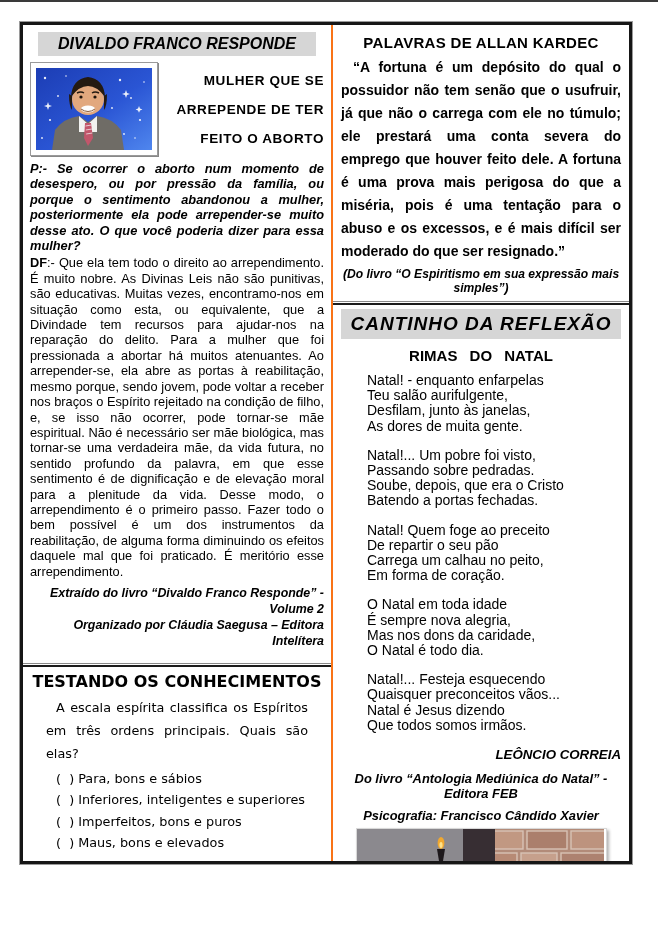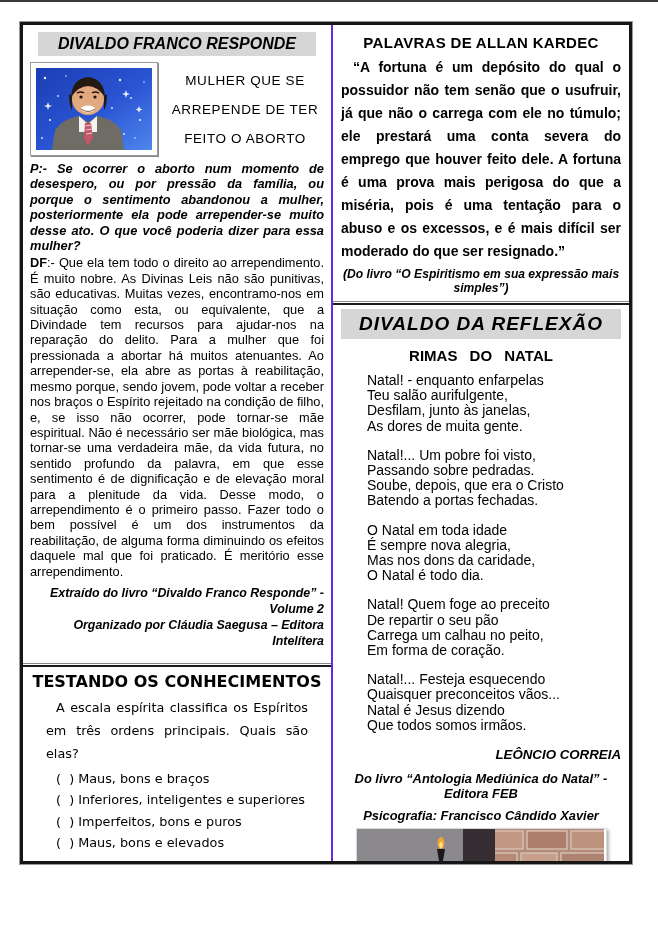--- a/index.html
+++ b/index.html
@@ -1,32 +1,32 @@
 <!DOCTYPE html>
 <html><head>
 <meta charset="utf-8">
 <style>
   html,body{margin:0;padding:0;width:658px;height:931px;background:#ffffff;}
   body{font-family:"Liberation Sans",sans-serif;color:#000;position:relative;overflow:hidden;}
   .top-rule{position:absolute;top:0;left:0;width:658px;height:2px;background:#3a3a3a;}
   .sheet{position:absolute;left:20px;top:22px;width:612px;height:842px;box-sizing:border-box;
          border:3px solid #161616;outline:1px solid #9a9a9a;background:#fff;display:flex;}
   .col{box-sizing:border-box;overflow:hidden;}
-  .col-left{width:310px;border-right:2px solid #6d28d9;padding:4px 7px;}
+  .col-left{width:310px;border-right:2px solid #f97316;padding:4px 7px;}
   .col-right{flex:1;padding:4px 8px;}
 
   .bar{background:#d6d6d6;text-align:center;font-weight:bold;font-style:italic;}
   .bar-left{font-size:16px;padding:3px 0;margin:3px 8px 4px;}
   .bar-right{font-size:19px;padding:4px 0;margin:4px 0 4px;letter-spacing:1px;}
 
   .article-top{display:flex;align-items:center;gap:8px;margin:6px 0 2px;}
   .photo-frame{width:126px;height:92px;background:#fff;border:1px solid #9a9a9a;box-shadow:1px 1px 0 #888;
                display:flex;align-items:center;justify-content:center;flex:none;}
   .photo-frame svg{display:block;}
-  .article-title{flex:1;text-align:center;font-weight:normal;font-size:13.5px;line-height:29px;letter-spacing:.6px;}
+  .article-title{flex:1;text-align:right;font-weight:bold;font-size:13.5px;line-height:29px;letter-spacing:.6px;}
 
   .q{font-weight:bold;font-style:italic;font-size:12.8px;line-height:15.4px;text-align:justify;margin:5px 0 2px;}
   .a{font-size:12.8px;line-height:15.4px;text-align:justify;margin:2px 0 0;}
   .a .pref{font-weight:bold;}
   .src{font-weight:bold;font-style:italic;font-size:12.4px;line-height:16px;text-align:right;margin:6px 0 14px;}
 
   .hdiv{height:1px;border-top:1px solid #8a8a8a;border-bottom:2px solid #1c1c1c;}
   .hdiv-left{margin:2px -7px 3px;}
   .hdiv-right{margin:3px -8px 2px;}
 
@@ -117,21 +117,21 @@
     <p class="a"><span class="pref">DF</span><span>:- Que ela tem todo o direito ao arrependimento. É muito nobre. As Divinas Leis não são punitivas, são educativas. Muitas vezes, encontramo-nos em situação como esta, ou equivalente, que a Divindade tem recursos para ajudar-nos na reparação do delito. Para a mulher que foi pressionada a abortar há muitos atenuantes. Ao arrepender-se, ela abre as portas à reabilitação, mesmo porque, sendo jovem, pode voltar a receber nos braços o Espírito rejeitado na condição de filho, e, se isso não ocorrer, pode tornar-se mãe espiritual. Não é necessário ser mãe biológica, mas tornar-se uma verdadeira mãe, da vida futura, no sentido profundo da palavra, em que esse sentimento é de dignificação e de elevação moral para a plenitude da vida. Desse modo, o arrependimento é o primeiro passo. Fazer todo o bem possível é um dos instrumentos da reabilitação, de alguma forma diminuindo os efeitos daquele mal que foi praticado. É meritório esse arrependimento.</span></p>
 
     <div class="src">Extraído do livro “Divaldo Franco Responde” - Volume 2<br>Organizado por Cláudia Saegusa – Editora Intelítera</div>
 
     <div class="hdiv hdiv-left"></div>
 
     <div class="quiz-h">TESTANDO OS CONHECIMENTOS</div>
 
     <p class="quiz-q">A escala espírita classifica os Espíritos em três ordens principais. Quais são elas?</p>
 
-    <div class="opt">(  ) Maus, bons e braços</div>
+    <div class="opt">(  ) Para, bons e sábios</div>
     <div class="opt">(  ) Inferiores, inteligentes e superiores</div>
     <div class="opt">(  ) Imperfeitos, bons e puros</div>
     <div class="opt">(  ) Maus, bons e elevados</div>
 
     <div class="next-ed">Resposta na próxima edição</div>
 
     <div class="dashes">--------------------</div>
 
     <div class="prev-label">Resposta da edição anterior:</div>
 
@@ -140,29 +140,29 @@
   <div class="col col-right">
 
     <div class="k-h">PALAVRAS DE ALLAN KARDEC</div>
 
     <p class="k-quote">“A fortuna é um depósito do qual o possuidor não tem senão que o usufruir, já que não o carrega com ele no túmulo; ele prestará uma conta severa do emprego que houver feito dele. A fortuna é uma prova mais perigosa do que a miséria, pois é uma tentação para o abuso e os excessos, e é mais difícil ser moderado do que ser resignado.”</p>
 
     <div class="k-src">(Do livro “O Espiritismo em sua expressão mais simples”)</div>
 
     <div class="hdiv hdiv-right"></div>
 
-    <div class="bar bar-right">DIVALDO DA REFLEXÃO</div>
+    <div class="bar bar-right">CANTINHO DA REFLEXÃO</div>
 
     <div class="poem-title">RIMAS DO NATAL</div>
 
     <div class="poem">
       <div class="stanza">Natal! - enquanto enfarpelas<br>Teu salão aurifulgente,<br>Desfilam, junto às janelas,<br>As dores de muita gente.</div>
       <div class="stanza">Natal!... Um pobre foi visto,<br>Passando sobre pedradas.<br>Soube, depois, que era o Cristo<br>Batendo a portas fechadas.</div>
+      <div class="stanza">Natal! Quem foge ao preceito<br>De repartir o seu pão<br>Carrega um calhau no peito,<br>Em forma de coração.</div>
       <div class="stanza">O Natal em toda idade<br>É sempre nova alegria,<br>Mas nos dons da caridade,<br>O Natal é todo dia.</div>
-      <div class="stanza">Natal! Quem foge ao preceito<br>De repartir o seu pão<br>Carrega um calhau no peito,<br>Em forma de coração.</div>
       <div class="stanza">Natal!... Festeja esquecendo<br>Quaisquer preconceitos vãos...<br>Natal é Jesus dizendo<br>Que todos somos irmãos.</div>
     </div>
 
     <div class="author">LEÔNCIO CORREIA</div>
 
     <div class="book">Do livro “Antologia Mediúnica do Natal” - Editora FEB</div>
 
     <div class="psic">Psicografia: Francisco Cândido Xavier</div>
 
     <div class="nativity-wrap">

